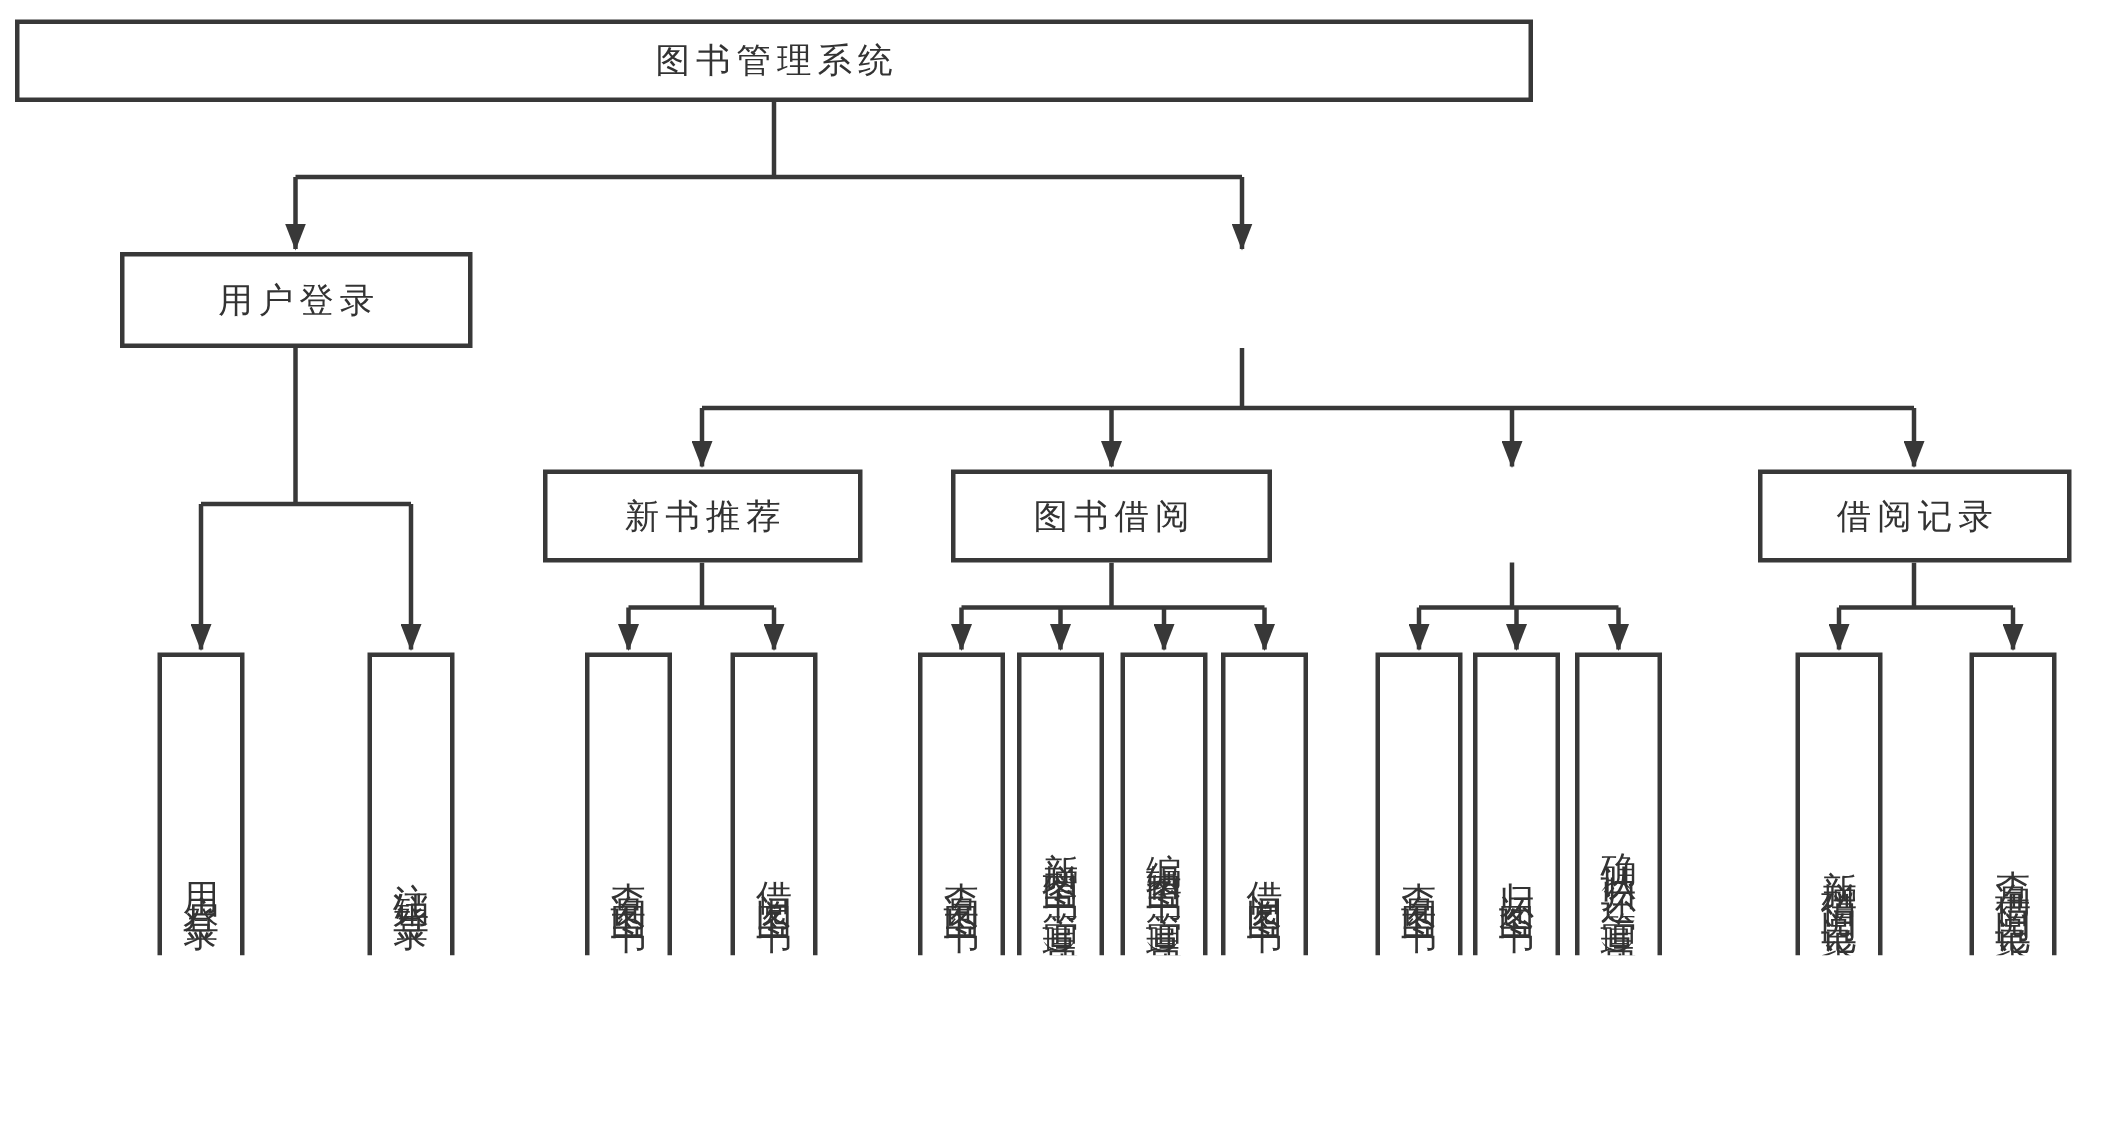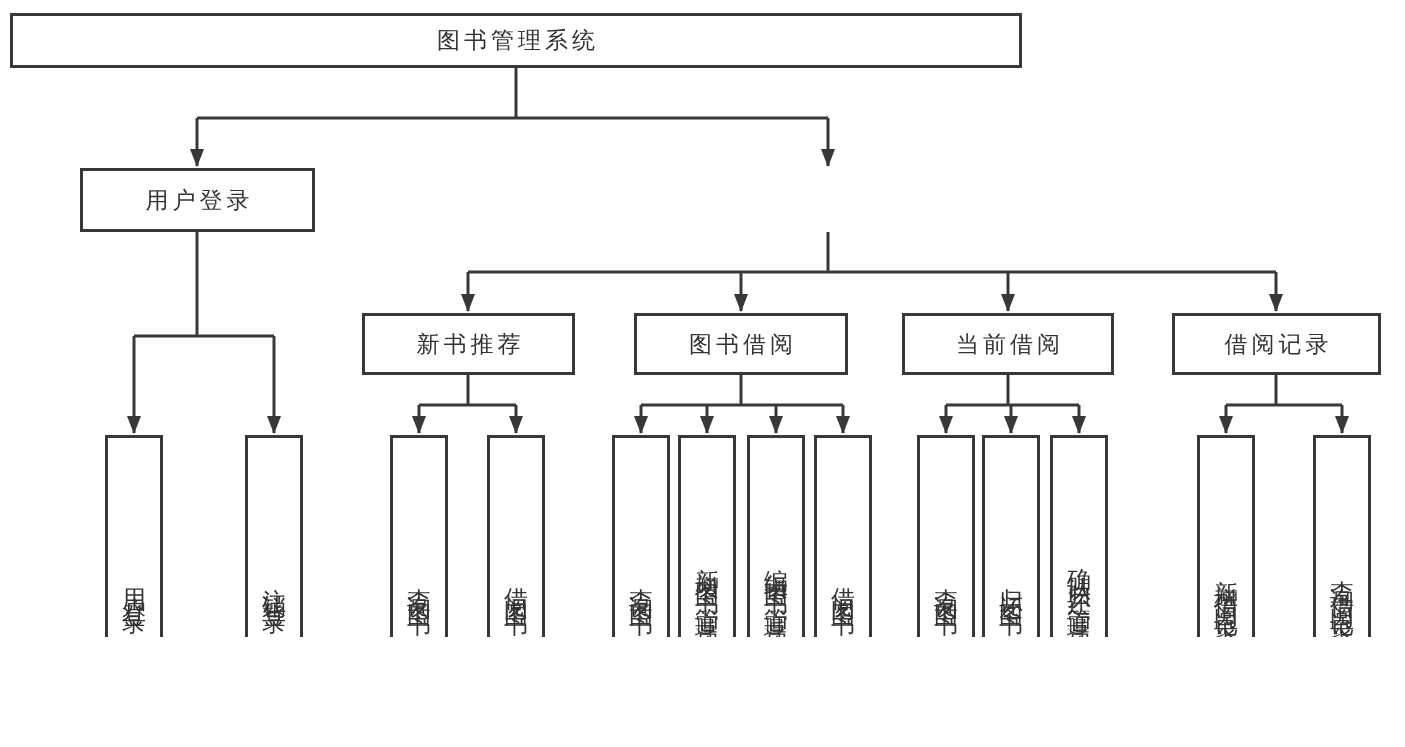--- a/index.html
+++ b/index.html
@@ -114,23 +114,20 @@
   <div class="node" style="left:80px;top:168px;width:235px;height:64px">
     <span class="hlabel">用户登录</span>
   </div>
 
   <div class="node" style="left:634px;top:313px;width:214px;height:62px">
     <span class="hlabel">图书借阅</span>
   </div>
   <div class="node" style="left:362px;top:313px;width:213px;height:62px">
     <span class="hlabel">新书推荐</span>
   </div>
-  <div class="node" style="left:902px;top:313px;width:212px;height:62px">
-    <span class="hlabel">当前借阅</span>
-  </div>
   <div class="node" style="left:1172px;top:313px;width:209px;height:62px">
     <span class="hlabel">借阅记录</span>
   </div>
 
   <div class="node leaf" style="left:105px;top:435px;width:58px;height:300px">
     <span class="vlabel">用户登录</span>
   </div>
   <div class="node leaf" style="left:245px;top:435px;width:58px;height:300px">
     <span class="vlabel">注销登录</span>
   </div>

